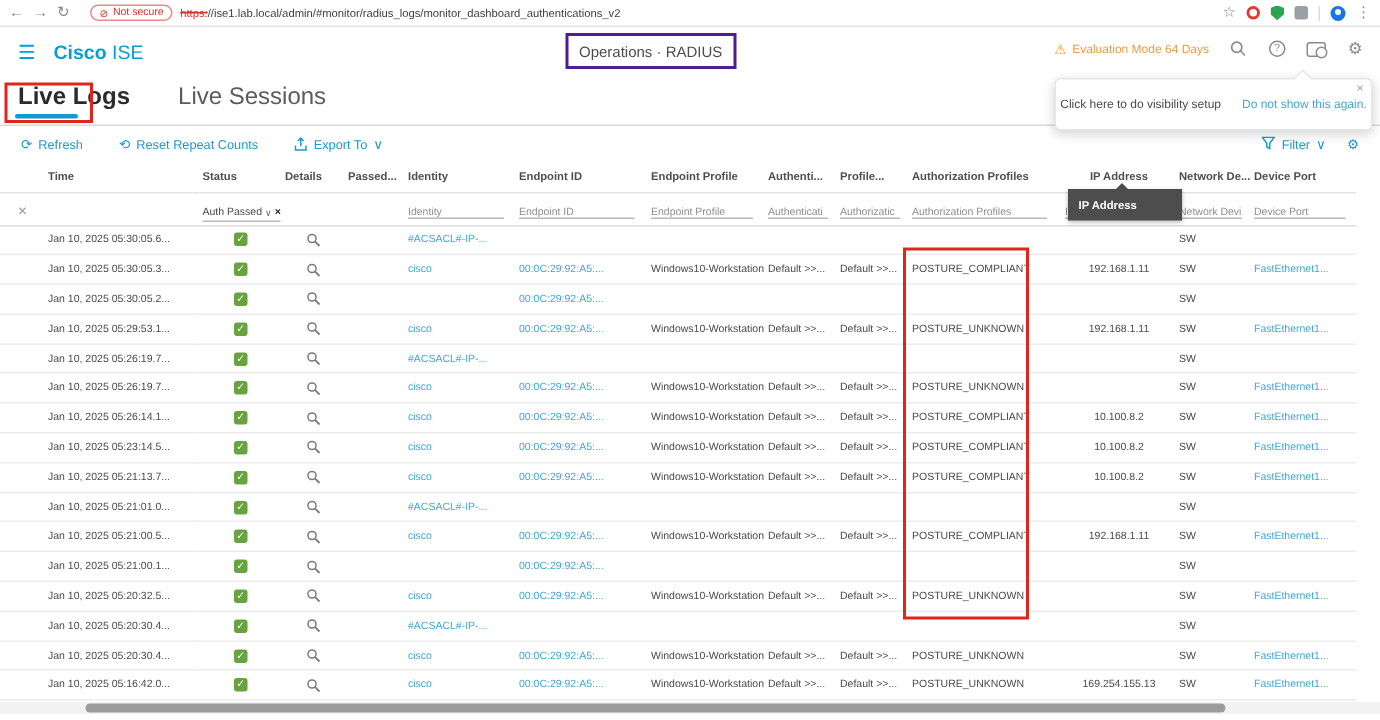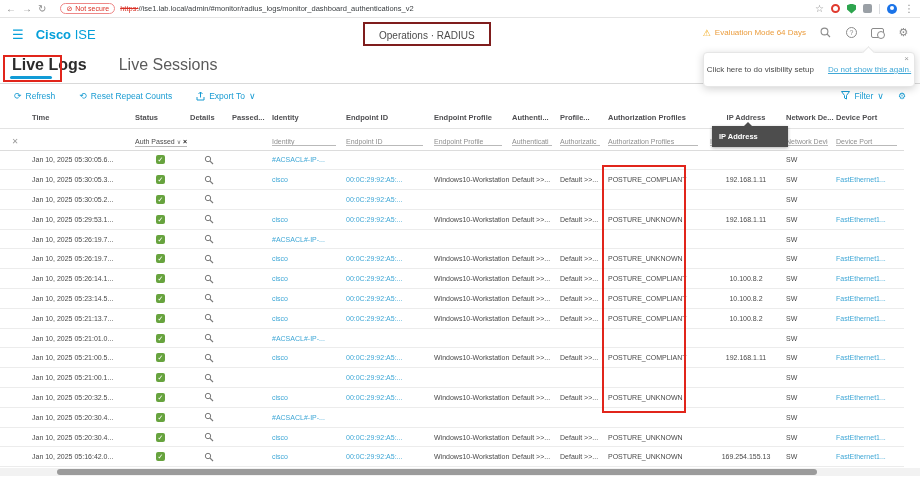--- a/index.html
+++ b/index.html
@@ -25,21 +25,21 @@
   .divider-v { width:1px; height:10px; background:#dadce0; }
   .profile-dot { width:10px; height:10px; border-radius:50%; background:#1a73e8; position:relative; }
   .profile-dot::after { content:""; position:absolute; left:3px; top:2px; width:4px; height:4px; border-radius:50%; background:#fff; }
 
   
   .ise-header { position:absolute; top:18px; left:0; width:920px; height:33px; background:#fff;
     display:flex; align-items:center; padding:0 12px; }
   .hamburger { color:#049fd9; font-size:13px; margin-right:12px; cursor:pointer; }
   .brand { font-size:13px; color:#049fd9; }
   .brand b { font-weight:bold; }
-  .breadcrumb-box { position:absolute; left:363px; top:4px; border:2px solid #7f1d1d; padding:1px 14px; }
+  .breadcrumb-box { position:absolute; left:377px; top:4px; border:2px solid #4c1d95; padding:1px 7px; }
   .breadcrumb { font-size:10px; color:#4c4c4c; white-space:nowrap; }
   .header-right { position:absolute; right:10px; top:8px; display:flex; align-items:center; gap:13px; }
   .eval-badge { display:flex; align-items:center; gap:4px; color:#eb9d3e; font-size:8px; white-space:nowrap; }
   .eval-badge .tri { color:#f0a30a; font-size:9px; }
   .hdr-ico { width:13px; height:13px; display:flex; align-items:center; justify-content:center; cursor:pointer; }
   .help-circle { width:11px; height:11px; border:1px solid #8b8b8b; border-radius:50%; color:#8b8b8b;
     font-size:7px; display:flex; align-items:center; justify-content:center; }
   .vis-ico { width:14px; height:10px; border:1px solid #8b8b8b; border-radius:2px; position:relative; }
   .vis-ico::after { content:""; position:absolute; right:-2px; bottom:-2px; width:6px; height:6px;
     border:1px solid #8b8b8b; border-radius:50%; background:#fff; }
@@ -91,21 +91,21 @@
     color:#fff; font-size:7.5px; font-weight:bold; display:flex; align-items:center; padding-left:7px;
     box-shadow:0 1px 3px rgba(0,0,0,.3); }
   .ip-tooltip::before { content:""; position:absolute; top:-4px; left:32px; border-left:4px solid transparent;
     border-right:4px solid transparent; border-bottom:4px solid #4d4d4d; }
 
   .tooltip-popup { position:absolute; left:703px; top:52px; width:212px; height:35px; background:#fff;
     border:1px solid #e6e6e6; border-radius:4px; box-shadow:0 2px 8px rgba(0,0,0,.18);
     display:flex; align-items:center; justify-content:center; font-size:8px; color:#4a4a4a; white-space:nowrap; }
   .tooltip-popup::before { content:""; position:absolute; top:-5px; left:160px; width:8px; height:8px;
     background:#fff; transform:rotate(45deg); border-left:1px solid #e6e6e6; border-top:1px solid #e6e6e6; }
-  .tooltip-popup .lnk { margin-left:14px;text-decoration:underline; }
+  .tooltip-popup .lnk { margin-left:14px; }
   .tooltip-close { position:absolute; right:5px; top:1px; color:#9a9a9a; font-size:8px; cursor:pointer; }
 
   
   .hscroll-track { position:absolute; left:0; top:468px; width:920px; height:8px; background:#f2f2f2; }
   .hscroll-thumb { position:absolute; left:57px; top:1px; width:760px; height:6px; background:#9b9b9b; border-radius:3px; cursor:grab; }
 </style>
 </head>
 <body>
 
 <div class="browser-bar">

